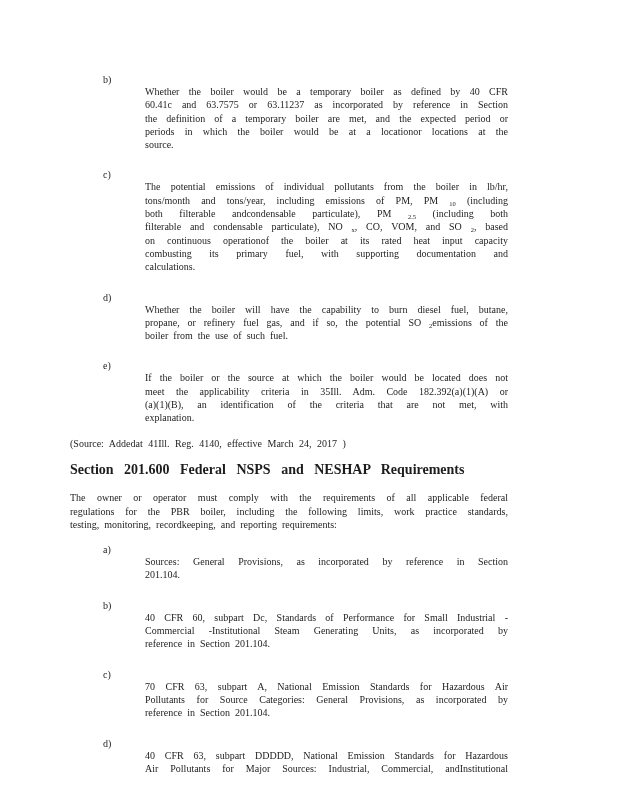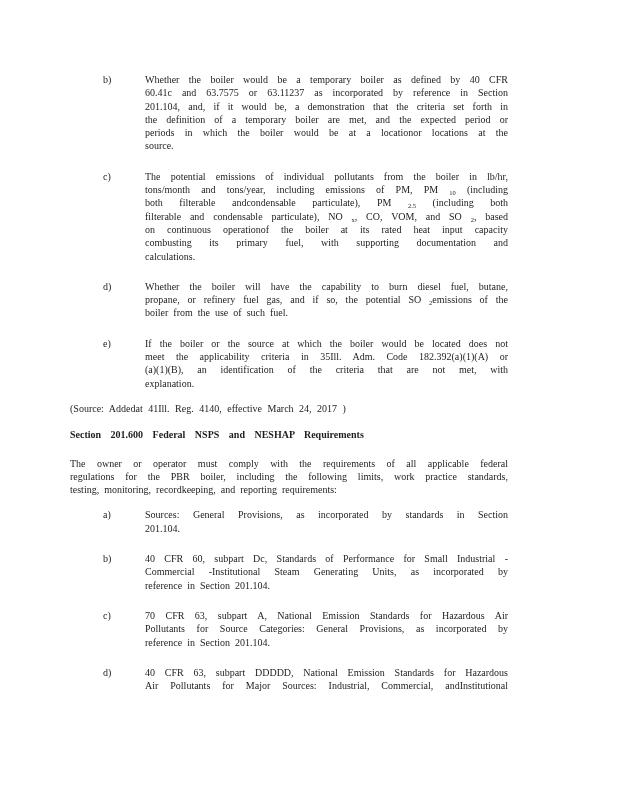--- a/index.html
+++ b/index.html
@@ -29,20 +29,21 @@
   #upper-list .item:last-child {
     margin-bottom: 12px;
   }
   .item-label {
     flex: 0 0 42px;
     margin-left: 33px;
   }
   .item-body {
     flex: 1;
     min-width: 0;
+    margin-top: 12px;
   }
   .line {
     text-align: justify;
     text-align-last: justify;
     word-spacing: 0.5px;
   }
   .line.end {
     text-align-last: left;
     word-spacing: 2.5px;
   }
@@ -50,39 +51,38 @@
     font-size: 6.5px;
     line-height: 0;
     vertical-align: -1.5px;
   }
   .source {
     margin: 12px 0 13px 0;
     word-spacing: 3px;
   }
   .heading {
     margin: 0 0 15px 0;
-    font-size: 10px;
+    font-size: 14px;
     font-weight: bold;
     word-spacing: 7px;
   }
   .intro {
     margin-bottom: 12px;
   }
 </style>
 </head>
 <body>
 
 <div class="doc">
   <div id="upper-list">
       <div class="item">
         <span class="item-label">b)</span>
         <div class="item-body">
           <div class="line">Whether the boiler would be a temporary boiler as defined by 40 CFR</div>
           <div class="line">60.41c and 63.7575 or 63.11237 as incorporated by reference in Section</div>
-          <div class="line">201.104, and, if it would be, a demonstration that the criteria set forth in</div>
           <div class="line">the definition of a temporary boiler are met, and the expected period or</div>
           <div class="line">periods in which the boiler would be at a locationor locations at the</div>
           <div class="line end">source.</div>
         </div>
       </div>
       <div class="item">
         <span class="item-label">c)</span>
         <div class="item-body">
           <div class="line">The potential emissions of individual pollutants from the boiler in lb/hr,</div>
           <div class="line">tons/month and tons/year, including emissions of PM, PM <sub>10</sub> (including</div>
@@ -115,21 +115,21 @@
   <h3 class="heading">Section 201.600 Federal NSPS and NESHAP Requirements</h3>
   <div id="intro" class="intro">
       <div class="line">The owner or operator must comply with the requirements of all applicable federal</div>
       <div class="line">regulations for the PBR boiler, including the following limits, work practice standards,</div>
       <div class="line end">testing, monitoring, recordkeeping, and reporting requirements:</div>
     </div>
   <div id="lower-list">
       <div class="item">
         <span class="item-label">a)</span>
         <div class="item-body">
-          <div class="line">Sources: General Provisions, as incorporated by standards in Section</div>
+          <div class="line">Sources: General Provisions, as incorporated by reference in Section</div>
           <div class="line end">201.104.</div>
         </div>
       </div>
       <div class="item">
         <span class="item-label">b)</span>
         <div class="item-body">
           <div class="line">40 CFR 60, subpart Dc, Standards of Performance for Small Industrial -</div>
           <div class="line">Commercial -Institutional Steam Generating Units, as incorporated by</div>
           <div class="line end">reference in Section 201.104.</div>
         </div>

